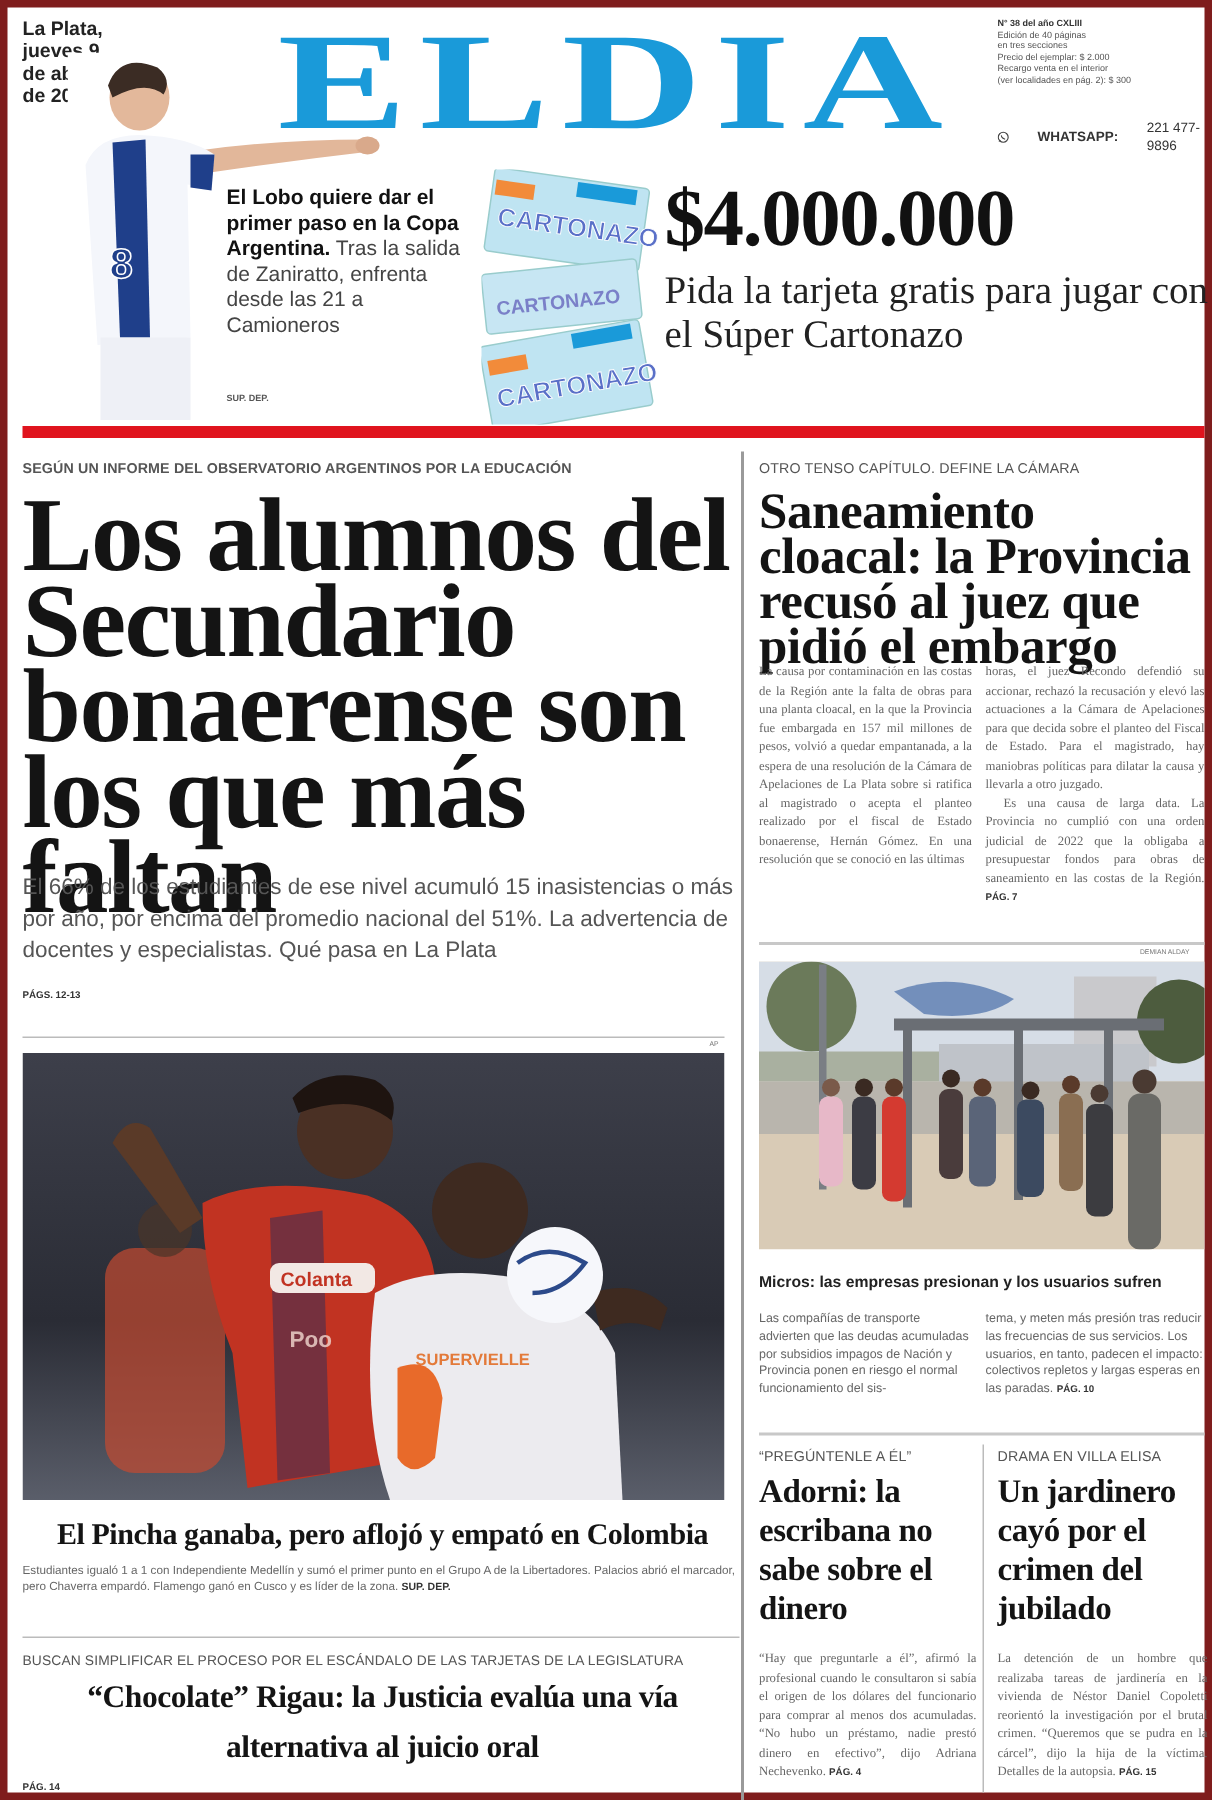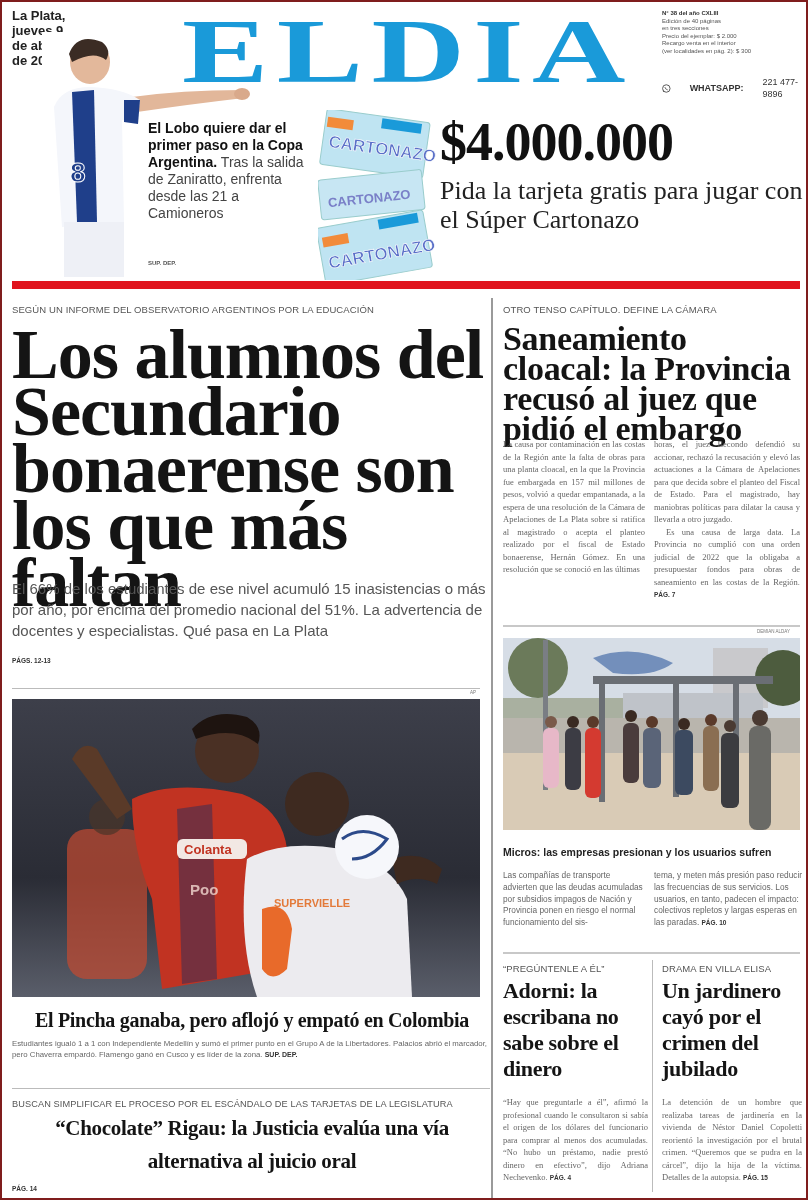--- a/index.html
+++ b/index.html
@@ -1,18 +1,18 @@
 <!DOCTYPE html>
 <html><head>
 <meta charset="utf-8">
 <style>
   * { box-sizing: border-box; margin: 0; padding: 0; }
   html, body { width: 808px; height: 1200px; background: #fff; overflow: hidden; }
   body { position: relative; font-family: "Liberation Sans", sans-serif; color: #111; }
-  .page { position: absolute; left: 0; top: 0; width: 808px; height: 1200px; border: 2px solid #7f1d1d; background: #fff; }
+  .page { position: absolute; left: 0; top: 0; width: 808px; height: 1200px; border: 5px solid #7f1d1d; background: #fff; }
   .abs { position: absolute; }
 
   
   .dateline { left: 10px; top: 6px; width: 60px; font: bold 13px/15px "Liberation Sans", sans-serif; color: #222; }
   .logo { left: 176px; top: 8px; width: 460px; height: 80px; }
   .edition { left: 660px; top: 8px; width: 140px; font: 6px/7.5px "Liberation Sans", sans-serif; color: #555; }
   .edition b { color: #333; }
   .whatsapp { left: 660px; top: 74px; font: 9px/12px "Liberation Sans", sans-serif; color: #333; display: flex; align-items: center; gap: 19px; }
   .whatsapp b { font-weight: bold; }
 
@@ -33,21 +33,21 @@
   .kicker { font: 9.5px/12px "Liberation Sans", sans-serif; color: #555; text-transform: uppercase; letter-spacing: 0.1px; }
   .serif-h { font-family: "Liberation Serif", serif; font-weight: bold; color: #141414; }
   .body-serif { font: 8.5px/12.5px "Liberation Serif", serif; color: #666; text-align: justify; }
   .body-sans { font: 8.3px/11.8px "Liberation Sans", sans-serif; color: #666; }
   .ref { font: bold 6.5px "Liberation Sans", sans-serif; color: #333; }
 
   .vrule { background: #9a9a9a; width: 2px; }
   .hrule { background: #c8c8c8; height: 2px; }
 
   
-  .main-kicker { left: 10px; top: 302px; }
+  .main-kicker { left: 10px; top: 302px; font-weight: bold; }
   .main-h { left: 10px; top: 324px; width: 480px; font-size: 70px; line-height: 57px; letter-spacing: -1px; }
   .main-deck { left: 10px; top: 576px; width: 480px; font: 15px/21px "Liberation Sans", sans-serif; color: #555; }
   .main-ref { left: 10px; top: 655px; }
 
   .photo1 { left: 10px; top: 697px; width: 468px; height: 298px; }
   .photo1-credit { left: 468px; top: 688px; font: 4.5px "Liberation Sans", sans-serif; color: #777; }
 
   .pincha-h { left: 10px; top: 1005px; width: 480px; font-size: 20px; line-height: 26px; letter-spacing: -0.3px; text-align: center; }
   .pincha-body { left: 10px; top: 1036px; width: 480px; font: 7.8px/11px "Liberation Sans", sans-serif; color: #666; }
 
@@ -256,21 +256,21 @@
       <circle cx="181" cy="86" r="6" fill="#3a2a22"></circle>
       <circle cx="208" cy="82" r="6" fill="#5a3a2a"></circle>
       <circle cx="227" cy="88" r="6" fill="#4a3a32"></circle>
       <circle cx="257" cy="80" r="8" fill="#4a3a32"></circle>
     </g>
   </svg>
 
   <div class="abs micros-h">Micros: las empresas presionan y los usuarios sufren</div>
   <div class="abs body-sans micros-col1">Las compañías de transporte advierten que las deudas acumuladas por subsidios impagos de Nación y Provincia ponen en riesgo el normal funcionamiento del sis-</div>
   <div class="abs body-sans micros-col2">
-    <span>tema, y meten más presión paso reducir las frecuencias de sus servicios. Los usuarios, en tanto, padecen el impacto: colectivos repletos y largas esperas en las paradas.</span>
+    <span>tema, y meten más presión tras reducir las frecuencias de sus servicios. Los usuarios, en tanto, padecen el impacto: colectivos repletos y largas esperas en las paradas.</span>
     <b class="ref">PÁG. 10</b>
   </div>
 
   <div class="abs hrule" style="left:501px; top:950px; width:297px; height:2px;"></div>
   <div class="abs vrule" style="left:650px; top:958px; height:232px; width:1px; background:#bbb;"></div>
 
   <div class="abs kicker adorni-kicker">“Pregúntenle a él”</div>
   <div class="abs serif-h adorni-h">Adorni: la escribana no sabe sobre el dinero</div>
   <div class="abs body-serif adorni-body">
     <span>“Hay que preguntarle a él”, afirmó la profesional cuando le consultaron si sabía el origen de los dólares del funcionario para comprar al menos dos acumuladas. “No hubo un préstamo, nadie prestó dinero en efectivo”, dijo Adriana Nechevenko.</span>

